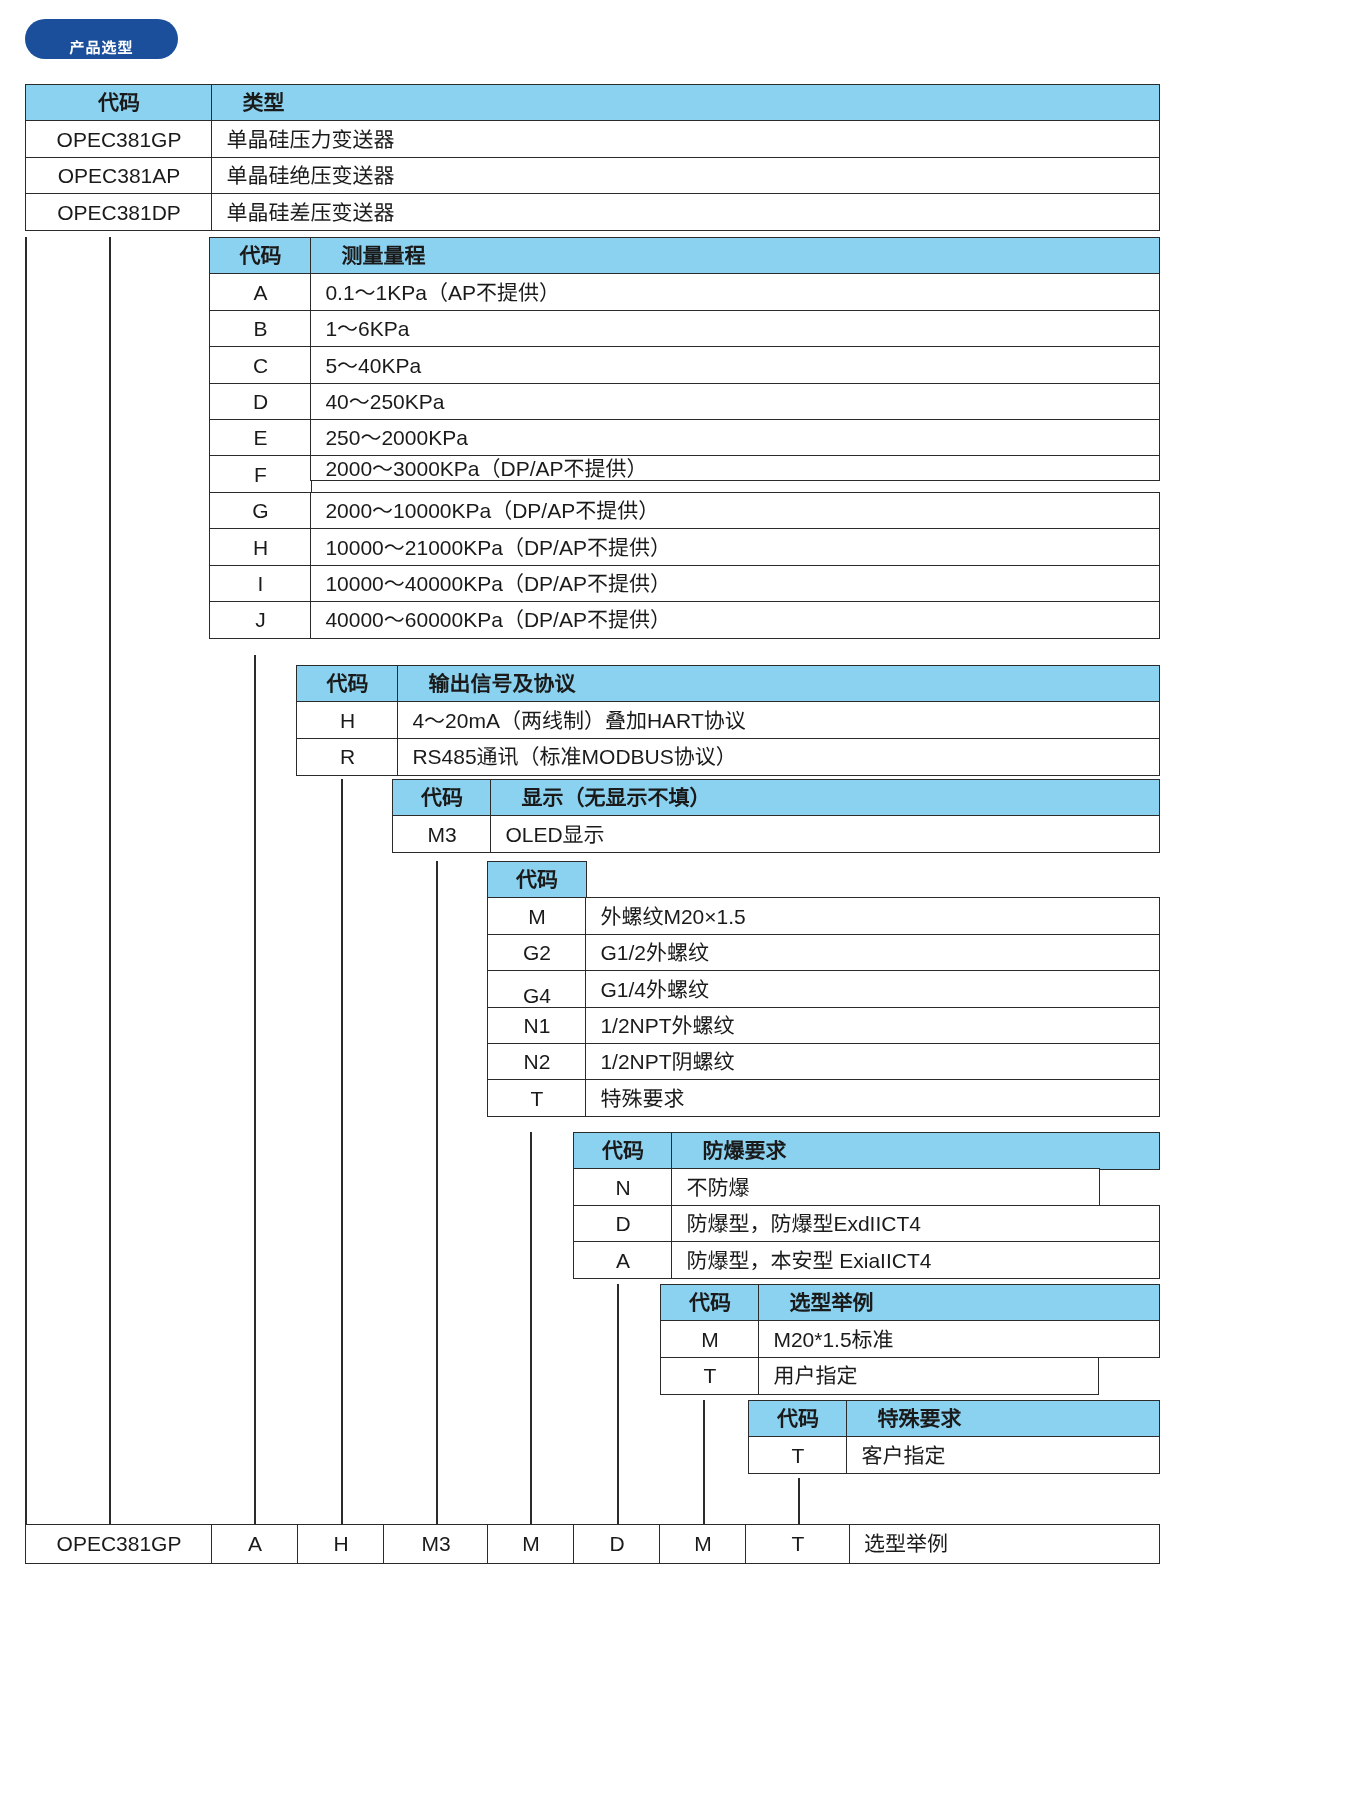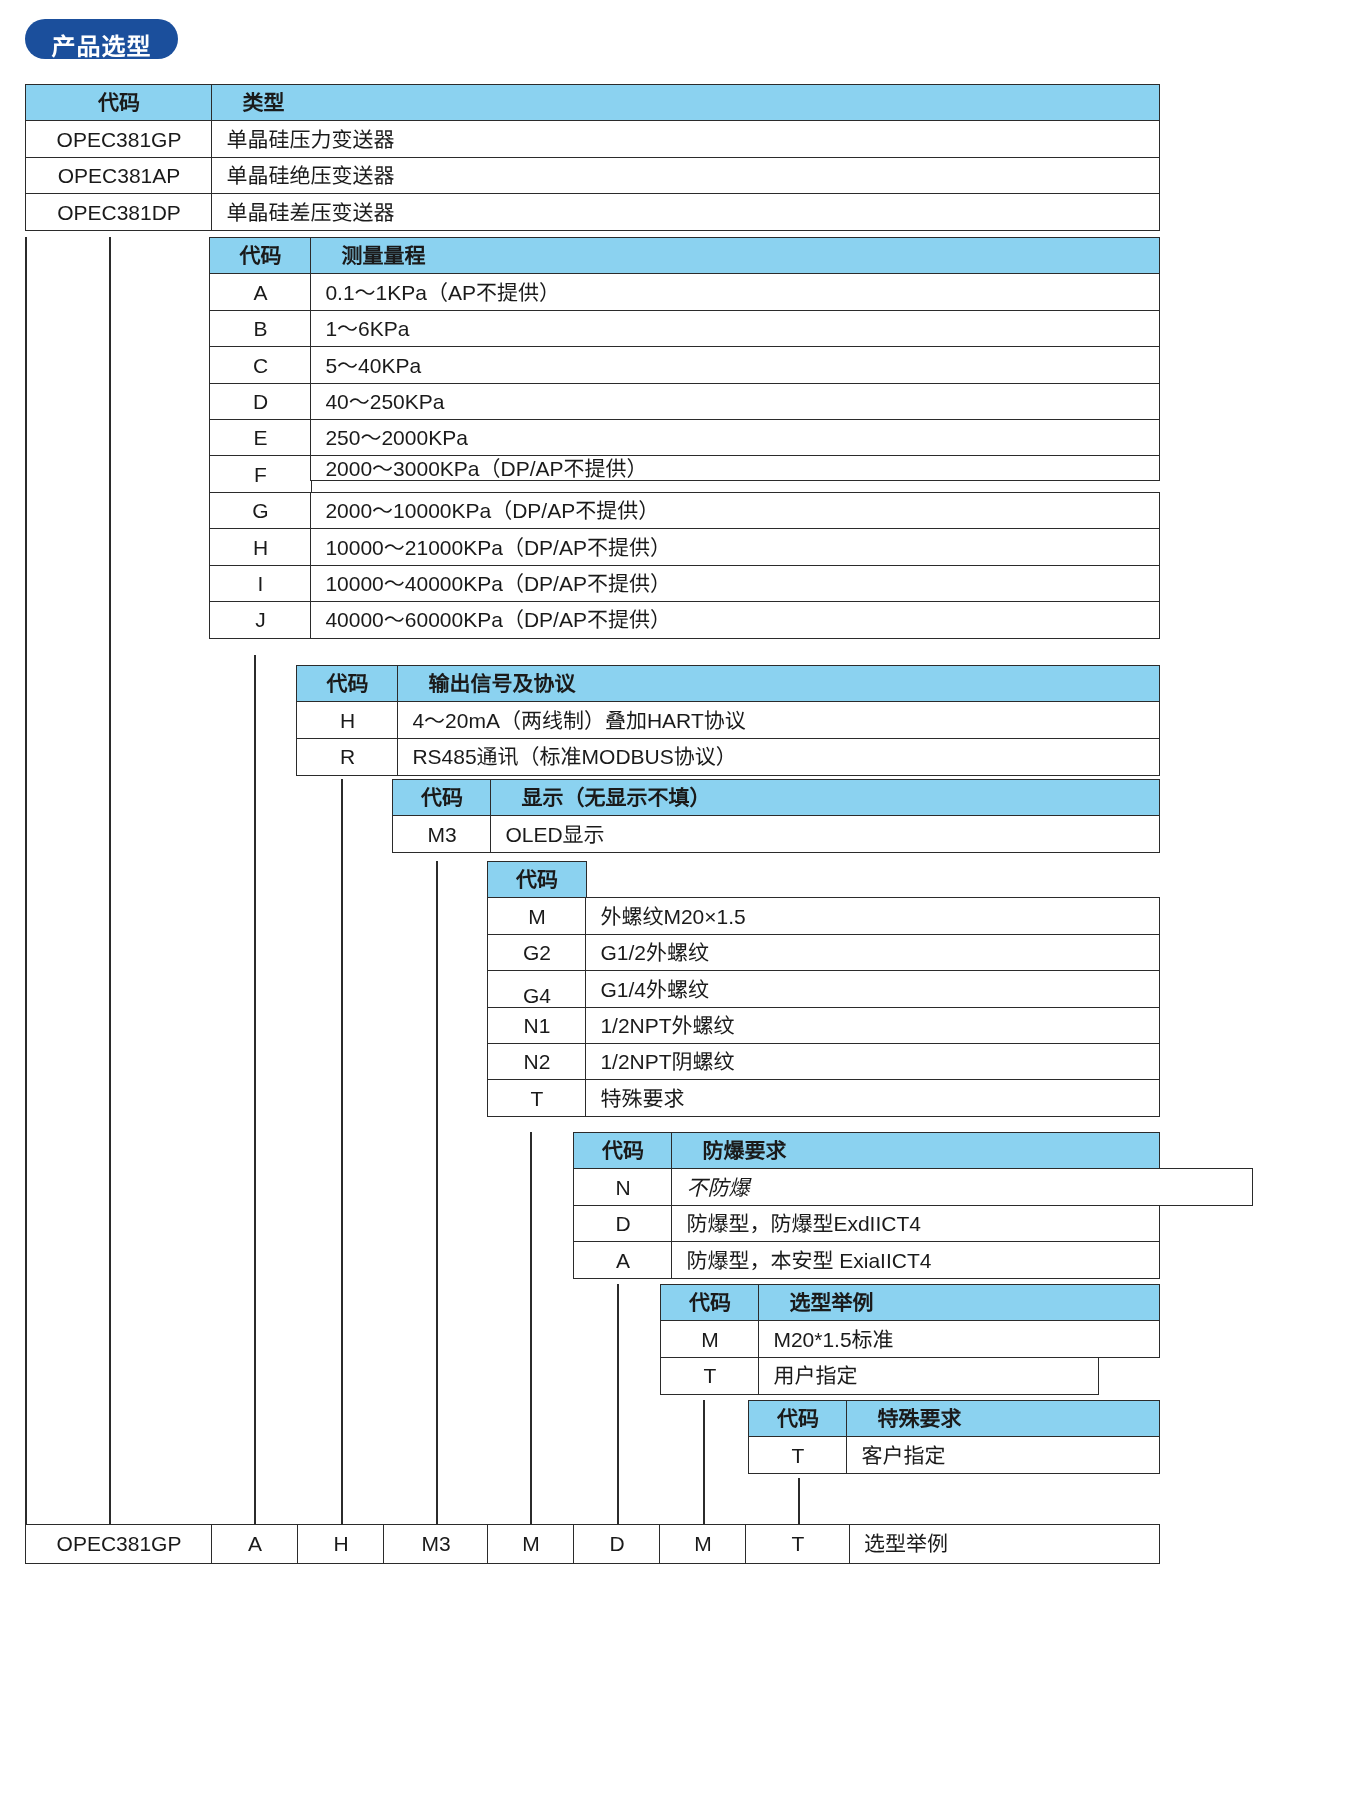--- a/index.html
+++ b/index.html
@@ -25,21 +25,21 @@
     width: 153px;
     height: 40px;
     background: #1b4f9c;
     border-radius: 20px;
     display: flex;
     align-items: center;
     justify-content: center;
   }
   .title-pill span {
     color: #ffffff;
-    font-size: 24px;
+    font-size: 15px;
     font-weight: bold;
     letter-spacing: 1px;
     line-height: 1;
     margin-top: 16px;
   }
 
   
   #stage {
     position: absolute;
     left: 0;
@@ -140,21 +140,21 @@
     <div class="cell desc" style="left: 585.4px; top: 970.2px; width: 574.6px; height: 38px;">G1/4外螺纹</div>
     <div class="cell code" style="left: 487px; top: 1006.6px; width: 100px; height: 38px;">N1</div>
     <div class="cell desc" style="left: 585.4px; top: 1006.6px; width: 574.6px; height: 38px;">1/2NPT外螺纹</div>
     <div class="cell code" style="left: 487px; top: 1043px; width: 100px; height: 38px;">N2</div>
     <div class="cell desc" style="left: 585.4px; top: 1043px; width: 574.6px; height: 38px;">1/2NPT阴螺纹</div>
     <div class="cell code" style="left: 487px; top: 1079.4px; width: 100px; height: 38px;">T</div>
     <div class="cell desc" style="left: 585.4px; top: 1079.4px; width: 574.6px; height: 38px;">特殊要求</div>
     <div class="cell code hdr" style="left: 573px; top: 1132px; width: 100px; height: 38px;">代码</div>
     <div class="cell desc hdr" style="left: 671.4px; top: 1132px; width: 488.6px; height: 38px;">防爆要求</div>
     <div class="cell code" style="left: 573px; top: 1168.4px; width: 100px; height: 38px;">N</div>
-    <div class="cell desc" style="left: 671.4px; top: 1168.4px; width: 582px; height: 38px; font-style: italic;">不防爆</div>
+    <div class="cell desc" style="left: 671.4px; top: 1168.4px; width: 429px; height: 38px;">不防爆</div>
     <div class="cell code" style="left: 573px; top: 1204.8px; width: 100px; height: 38px;">D</div>
     <div class="cell desc" style="left: 671.4px; top: 1204.8px; width: 488.6px; height: 38px;">防爆型，防爆型ExdIICT4</div>
     <div class="cell code" style="left: 573px; top: 1241.2px; width: 100px; height: 38px;">A</div>
     <div class="cell desc" style="left: 671.4px; top: 1241.2px; width: 488.6px; height: 38px;">防爆型，本安型 ExiaIICT4</div>
     <div class="cell code hdr" style="left: 660px; top: 1284px; width: 100px; height: 38px;">代码</div>
     <div class="cell desc hdr" style="left: 758.4px; top: 1284px; width: 401.6px; height: 38px;">选型举例</div>
     <div class="cell code" style="left: 660px; top: 1320.4px; width: 100px; height: 38px;">M</div>
     <div class="cell desc" style="left: 758.4px; top: 1320.4px; width: 401.6px; height: 38px;">M20*1.5标准</div>
     <div class="cell code" style="left: 660px; top: 1356.8px; width: 100px; height: 38px;">T</div>
     <div class="cell desc" style="left: 758.4px; top: 1356.8px; width: 341px; height: 38px;">用户指定</div>

